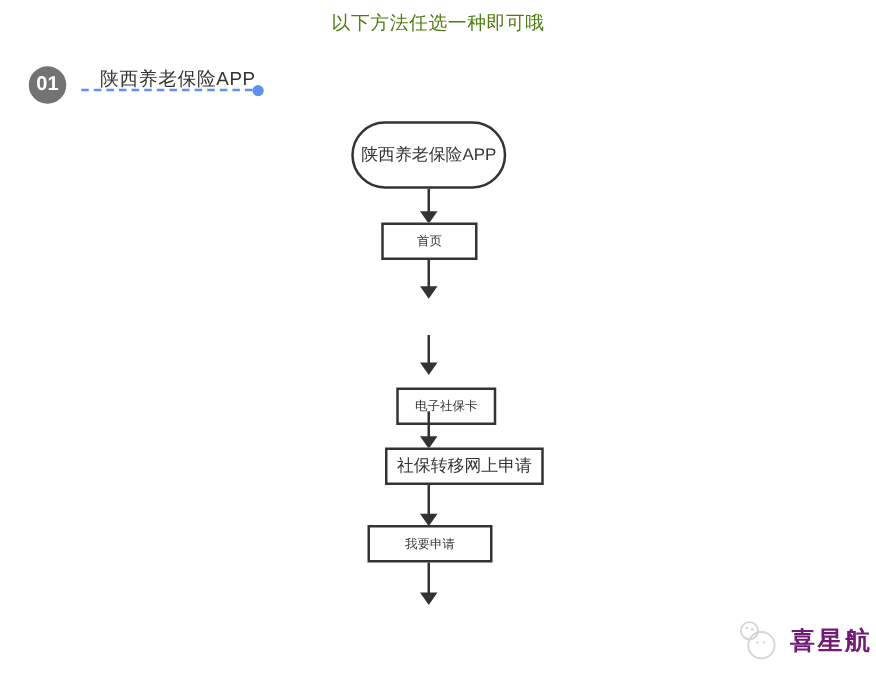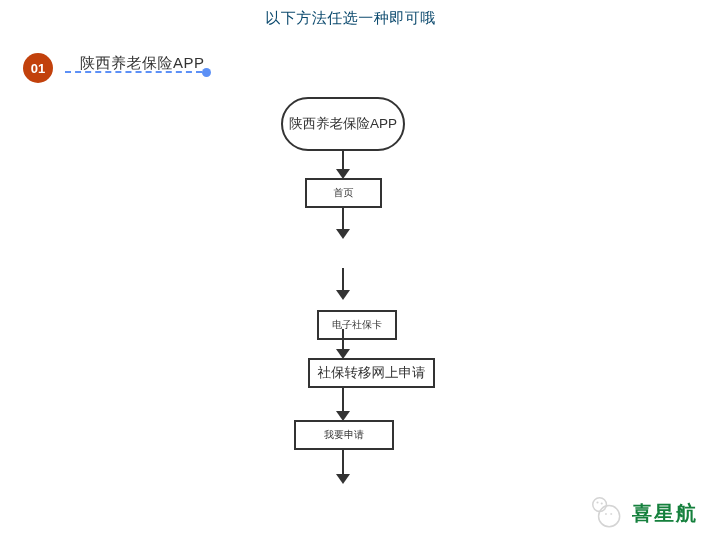--- a/index.html
+++ b/index.html
@@ -5,28 +5,28 @@
   html,body { margin:0; padding:0; background:#fff; }
   .canvas {
     position:relative; width:701px; height:542px; background:#ffffff;
     overflow:hidden; font-family:"Liberation Sans", sans-serif;
   }
 
   
   .top-note {
     position:absolute; left:0; top:9px; width:100%;
     text-align:center; font-size:15px; letter-spacing:0.5px;
-    color:#0c4a6e;
+    color:#4d7c0f;
   }
 
   
   .badge {
     position:absolute; left:23px; top:53px; width:30px; height:30px;
-    border-radius:50%; background:#c2410c; color:#ffffff;
-    font-size:13px; font-weight:bold;
+    border-radius:50%; background:#737373; color:#ffffff;
+    font-size:16px; font-weight:bold;
     display:flex; align-items:center; justify-content:center;
   }
   .section-title {
     position:absolute; left:80px; top:54px; font-size:15px; color:#333333;
     letter-spacing:0.5px;
   }
   .title-underline {
     position:absolute; left:65px; top:62px; width:137px; height:9px;
     border-bottom:2px dashed #5c90f6;
   }
@@ -67,21 +67,21 @@
   #a4 { top:329px; height:30px; }
   #a5 { top:388px; height:33px; }
   #a6 { top:450px; height:34px; }
 
   
   .watermark {
     position:absolute; left:588px; top:494px; display:flex; align-items:center;
   }
   .watermark-icon { width:38px; height:38px; display:block; }
   .watermark-text {
-    margin-left:6px; font-size:20px; font-weight:bold; color:#15803d;
+    margin-left:6px; font-size:20px; font-weight:bold; color:#701a75;
     letter-spacing:2px; line-height:38px;
   }
 </style>
 </head>
 <body>
 
 <div class="canvas">
 
   <div class="top-note">以下方法任选一种即可哦</div>
 

